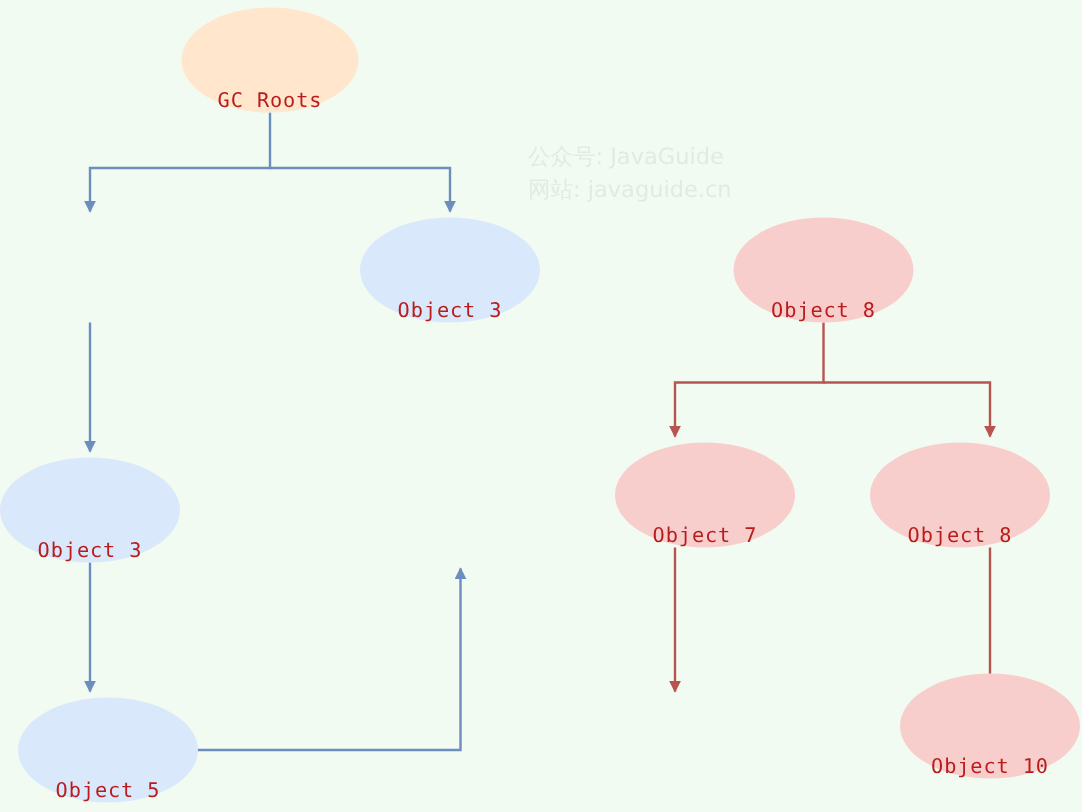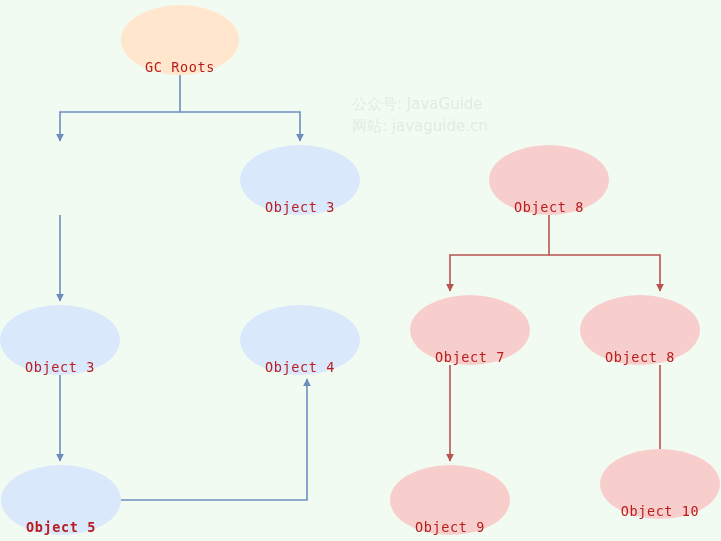--- a/index.html
+++ b/index.html
@@ -113,43 +113,37 @@
 
 
   <div class="node blue" style="left:240px; top:145px; width:120px; height:70px;">
     <span>Object 3</span>
   </div>
 
   <div class="node blue" style="left:0px; top:305px; width:120px; height:70px;">
     <span>Object 3</span>
   </div>
 
-  <div class="node blue" style="left:240px; top:305px; width:120px; height:70px;">
-    <span>Object 4</span>
-  </div>
 
-  <div class="node blue" style="left:1px; top:465px; width:120px; height:70px;font-weight:bold;">
+  <div class="node blue" style="left:12px; top:465px; width:120px; height:70px;">
     <span>Object 5</span>
   </div>
 
   <div class="node red" style="left:489px; top:145px; width:120px; height:70px;">
     <span>Object 8</span>
   </div>
 
   <div class="node red" style="left:410px; top:295px; width:120px; height:70px;">
     <span>Object 7</span>
   </div>
 
   <div class="node red" style="left:580px; top:295px; width:120px; height:70px;">
     <span>Object 8</span>
   </div>
 
-  <div class="node red" style="left:390px; top:465px; width:120px; height:70px;">
-    <span>Object 9</span>
-  </div>
 
   <div class="node red" style="left:600px; top:449px; width:120px; height:70px;">
     <span>Object 10</span>
   </div>
 
   <div id="watermark">
     <div>公众号: JavaGuide</div>
     <div>网站: javaguide.cn</div>
   </div>
 

